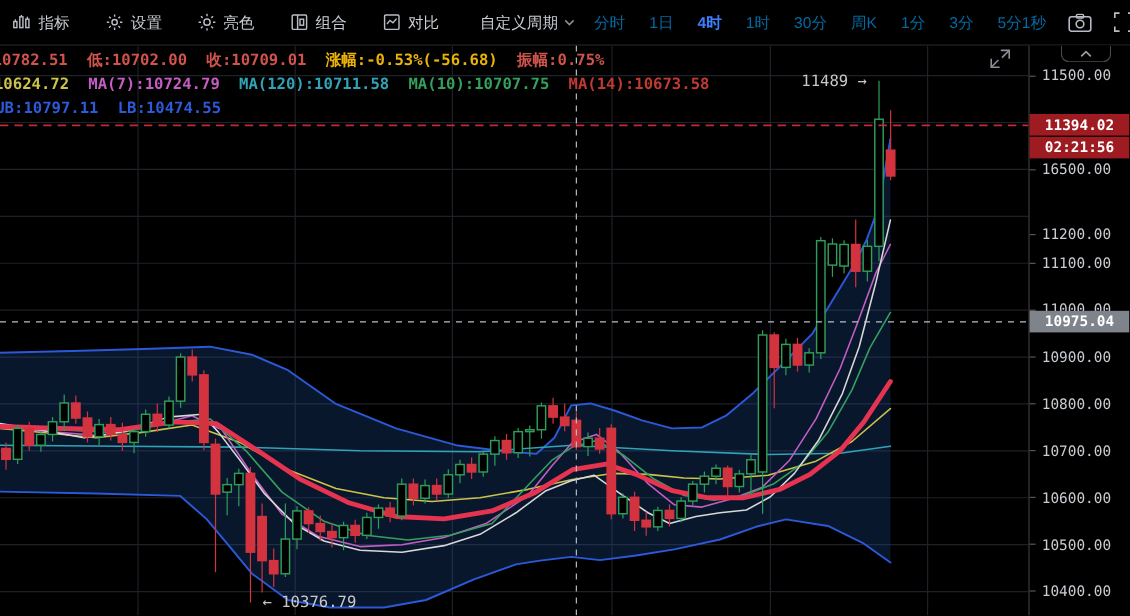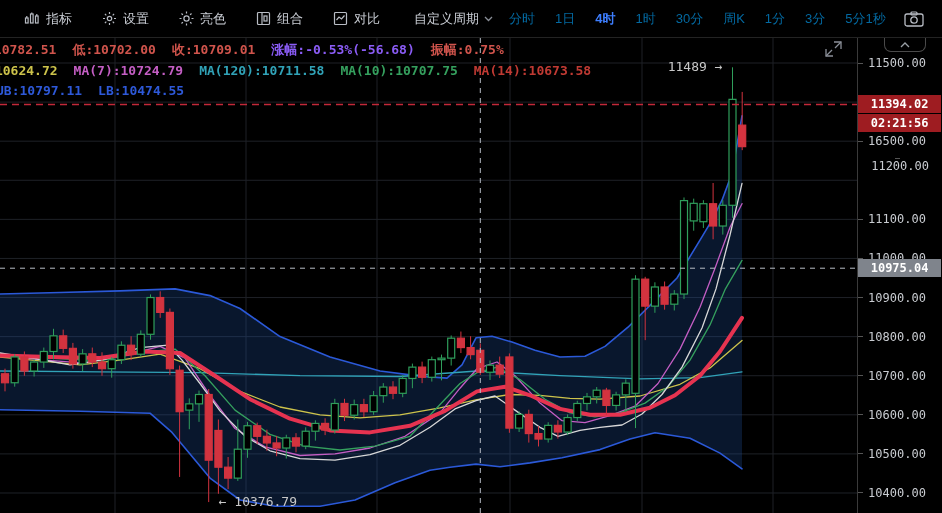--- a/index.html
+++ b/index.html
@@ -2,21 +2,21 @@
 <html><head>
 <meta charset="utf-8">
 <style>
   html,body{margin:0;padding:0;background:#000;width:942px;height:513px;overflow:hidden;
     font-family:"Liberation Sans",sans-serif;-webkit-font-smoothing:antialiased;}
   .app{width:942px;height:513px;background:#000;position:relative;}
 
   
   .toolbar{height:37px;display:flex;align-items:center;border-bottom:1px solid #232323;
     color:#c9cdd4;font-size:13px;white-space:nowrap;}
-  .tb-left{display:flex;align-items:center;gap:30px;padding-left:24px;}
+  .tb-left{display:flex;align-items:center;gap:30px;padding-left:10px;}
   .tb-item{display:flex;align-items:center;gap:6px;cursor:pointer;color:#c9cdd4;}
   .tb-item svg{display:block;}
   .tb-divider{width:1px;height:20px;background:#2c2c2c;margin:0 16px 0 18px;}
   .dropdown{display:flex;align-items:center;gap:5px;cursor:pointer;margin-right:16px;}
   .tabs{display:flex;align-items:center;gap:20px;}
   .tab{cursor:pointer;color:#0369a1;}
   .tab.active{color:#3d7eff;font-weight:bold;}
   .tb-right{margin-left:auto;display:flex;align-items:center;gap:18px;padding-right:16px;}
 
   
@@ -346,21 +346,21 @@
           <line x1="480.29999999999995" y1="0" x2="480.29999999999995" y2="475" stroke="#b7bdc6" stroke-width="1" stroke-dasharray="5 5"></line>
           <line x1="0" y1="230.20686399999968" x2="858" y2="230.20686399999968" stroke="#b7bdc6" stroke-width="1" stroke-dasharray="5 5"></line>
           <text x="722.5" y="33.2999" text-anchor="end" fill="#c8c8c8" font-size="13" font-family="DejaVu Sans Mono, monospace">11489 →</text>
           <text x="218.7" y="468.06278899999967" text-anchor="start" fill="#c8c8c8" font-size="13" font-family="DejaVu Sans Mono, monospace">← 10376.79</text>
         </svg>
       <div class="legend">
         <div class="lrow l1" id="lrow1">
             <span style="color: rgb(208, 84, 76);">高:10782.51</span>
             <span style="color: rgb(208, 84, 76);">低:10702.00</span>
             <span style="color: rgb(208, 84, 76);">收:10709.01</span>
-            <span style="color: #8b5cf6; text-align: right;">涨幅:-0.53%(-56.68)</span>
+            <span style="color: #eab308; text-align: right;">涨幅:-0.53%(-56.68)</span>
             <span style="color: rgb(208, 84, 76);">振幅:0.75%</span>
           </div>
         <div class="lrow l2" id="lrow2">
             <span style="color: rgb(205, 195, 75);">MA(5):10624.72</span>
             <span style="color: rgb(196, 94, 196);">MA(7):10724.79</span>
             <span style="color: rgb(49, 163, 184);">MA(120):10711.58</span>
             <span style="color: rgb(53, 160, 94);">MA(10):10707.75</span>
             <span style="color: rgb(192, 58, 51);">MA(14):10673.58</span>
           </div>
         <div class="lrow l3" id="lrow3">
@@ -392,21 +392,21 @@
             <span>11500.00</span>
           </div>
           <div class="tick" style="top: 56.09px;">
             <span class="dash"></span>
             <span>11400.00</span>
           </div>
           <div class="tick" style="top: 95.18px;">
             <span class="dash"></span>
             <span>16500.00</span>
           </div>
-          <div class="tick" style="top: 120px; flex-direction: column;">
+          <div class="tick" style="top: 149px;">
             <span class="dash"></span>
             <span>11200.00</span>
           </div>
           <div class="tick" style="top: 173.36px;">
             <span class="dash"></span>
             <span>11100.00</span>
           </div>
           <div class="tick" style="top: 212.45px;">
             <span class="dash"></span>
             <span>11000.00</span>

